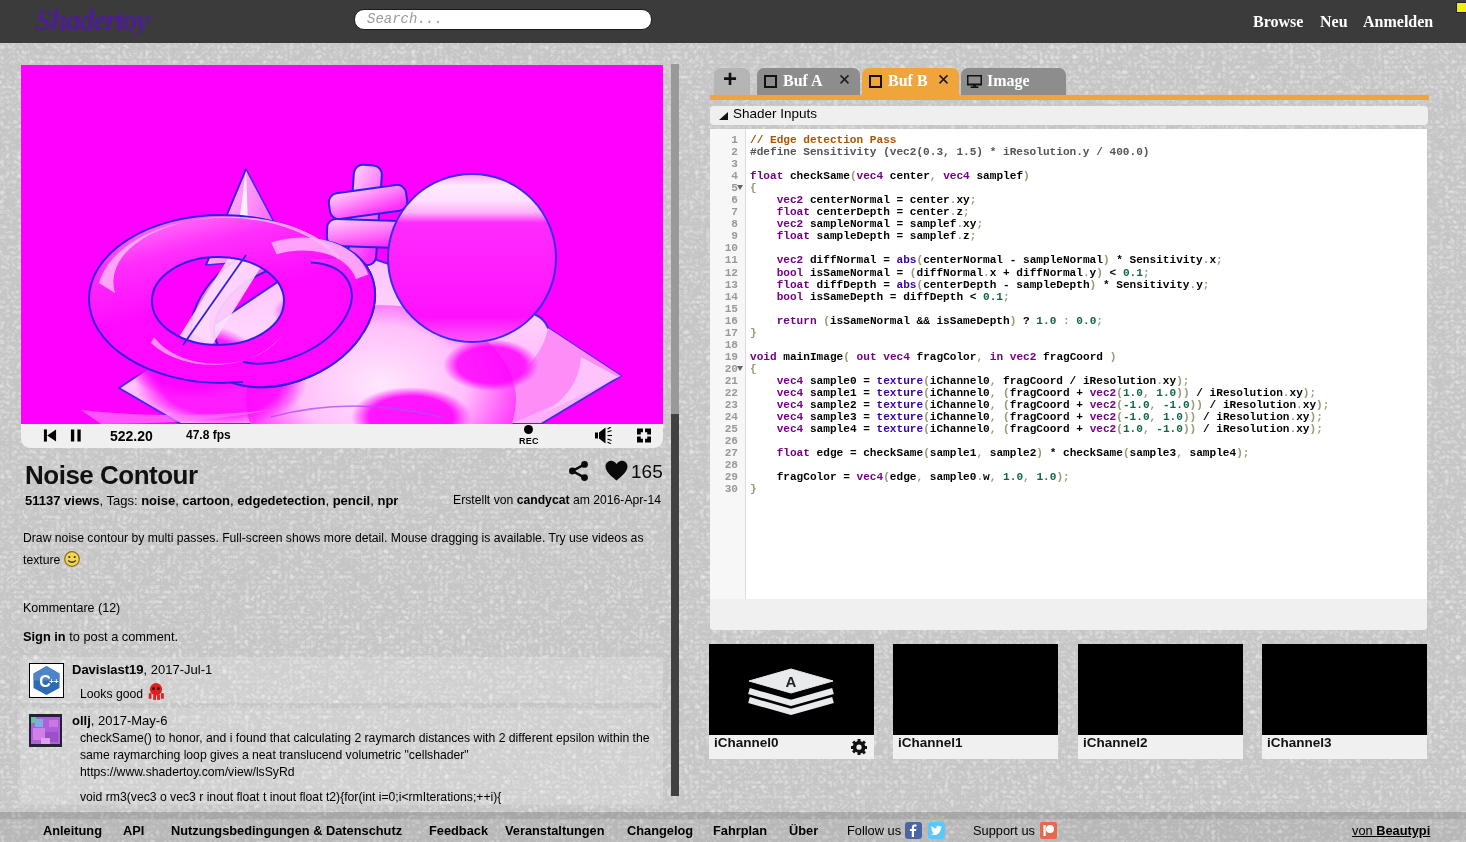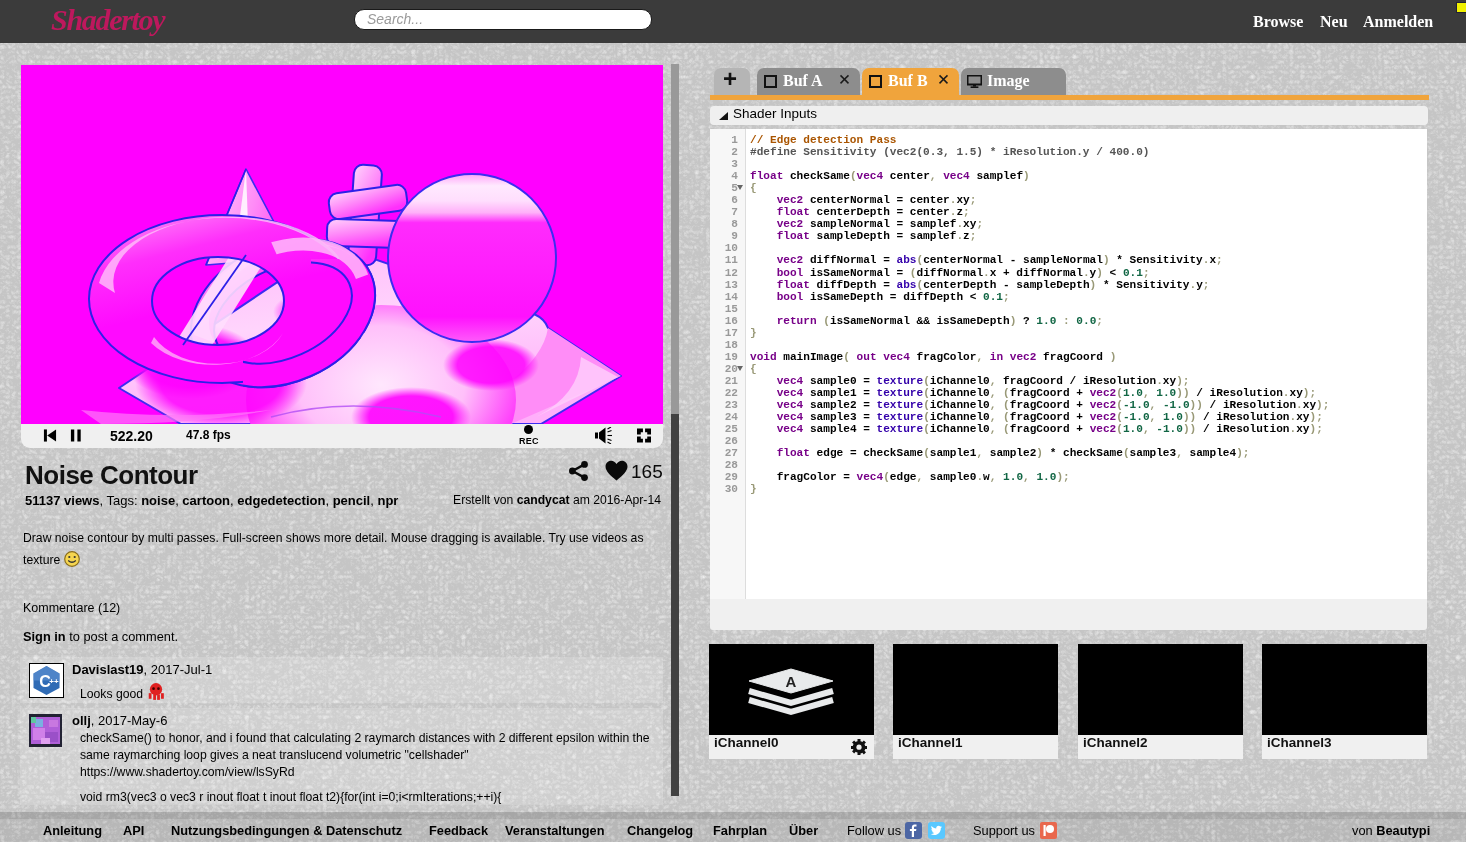--- a/index.html
+++ b/index.html
@@ -1,19 +1,19 @@
 <!DOCTYPE html>
 <html><head><meta charset="utf-8">
 <style>
 html,body{margin:0;padding:0;}
 body{width:1466px;height:842px;overflow:hidden;position:relative;background:#c8c8c8;font-family:"Liberation Sans",sans-serif;}
 .abs{position:absolute;}
 #header{left:0;top:0;width:1466px;height:43px;background:#3b3b3b;}
-#logo{left:35px;top:3px;color:#be185d;font-family:"Liberation Serif",serif;font-style:italic;font-weight:bold;font-size:30px;letter-spacing:-1.3px;margin-left:16px;}
-#search{left:354px;top:9px;width:284px;height:19px;background:#fff;border:1px solid #1a1a1a;border-radius:10px;color:#9a9a9a;font-style:italic;font-size:14px;line-height:19px;padding-left:12px;}
+#logo{left:35px;top:3px;color:#4c1d95;font-family:"Liberation Serif",serif;font-style:italic;font-weight:bold;font-size:30px;letter-spacing:-1.3px;}
+#search{left:354px;top:9px;width:284px;height:19px;background:#fff;border:1px solid #1a1a1a;border-radius:10px;color:#9a9a9a;font-style:italic;font-size:14px;line-height:19px;padding-left:12px;font-family:Liberation Mono, monospace;}
 .nav{top:13px;color:#fff;font-family:"Liberation Serif",serif;font-weight:bold;font-size:16px;}
 #ysq{left:1456px;top:2px;width:9px;height:9px;background:#f0f000;border:1px solid #223;}
 
 #preview{left:21px;top:65px;}
 #playbar{left:21px;top:424px;width:642px;height:24px;background:#f0f0f0;border-radius:0 0 9px 9px;}
 #title{left:25px;top:460px;font-size:26px;font-weight:bold;color:#111;letter-spacing:-0.5px;}
 #tagline{left:25px;top:493px;font-size:13px;color:#000;}
 #byline{top:493px;white-space:nowrap;font-size:12.2px;color:#000;}
 #desc{left:23px;top:530px;white-space:nowrap;font-size:12.2px;color:#000;line-height:17.5px;}
 #komm{left:23px;top:601px;font-size:12.5px;color:#000;}
@@ -360,14 +360,14 @@
  <svg class="abs" style="left:928px;top:3px;" width="17" height="17" viewBox="0 0 17 17">
       <rect width="17" height="17" rx="3" fill="#59c8ff"></rect>
       <path fill="#fff" d="M14 4.8c-0.4 0.2-0.9 0.3-1.3 0.4 0.5-0.3 0.8-0.7 1-1.3-0.4 0.3-0.9 0.5-1.5 0.6-0.4-0.5-1-0.8-1.7-0.8-1.3 0-2.3 1-2.3 2.3 0 0.2 0 0.4 0.1 0.5-1.9-0.1-3.6-1-4.7-2.4-0.2 0.3-0.3 0.7-0.3 1.2 0 0.8 0.4 1.5 1 1.9-0.4 0-0.7-0.1-1-0.3 0 1.1 0.8 2.1 1.8 2.3-0.2 0.1-0.4 0.1-0.6 0.1-0.1 0-0.3 0-0.4 0 0.3 0.9 1.1 1.6 2.1 1.6-0.8 0.6-1.8 1-2.9 1-0.2 0-0.4 0-0.6 0 1 0.7 2.2 1.1 3.5 1.1 4.2 0 6.6-3.5 6.6-6.6v-0.3c0.5-0.3 0.9-0.7 1.2-1.3z"></path>
     </svg>
  <span class="abs" style="left:973px;top:4px;">Support us</span>
  <svg class="abs" style="left:1040px;top:3px;" width="17" height="17" viewBox="0 0 17 17">
       <rect width="17" height="17" rx="2" fill="#e9684d"></rect>
       <rect x="3.5" y="3" width="2.2" height="11" fill="#fff"></rect>
       <circle cx="10" cy="7" r="4" fill="#fff"></circle>
     </svg>
- <span class="abs" style="left:1352px;top:4px;">von <b>Beautypi</b></span>
+ <span class="abs" style="left:1352px;top:4px;text-decoration:underline;">von <b>Beautypi</b></span>
 </div>
 
 </body></html>

